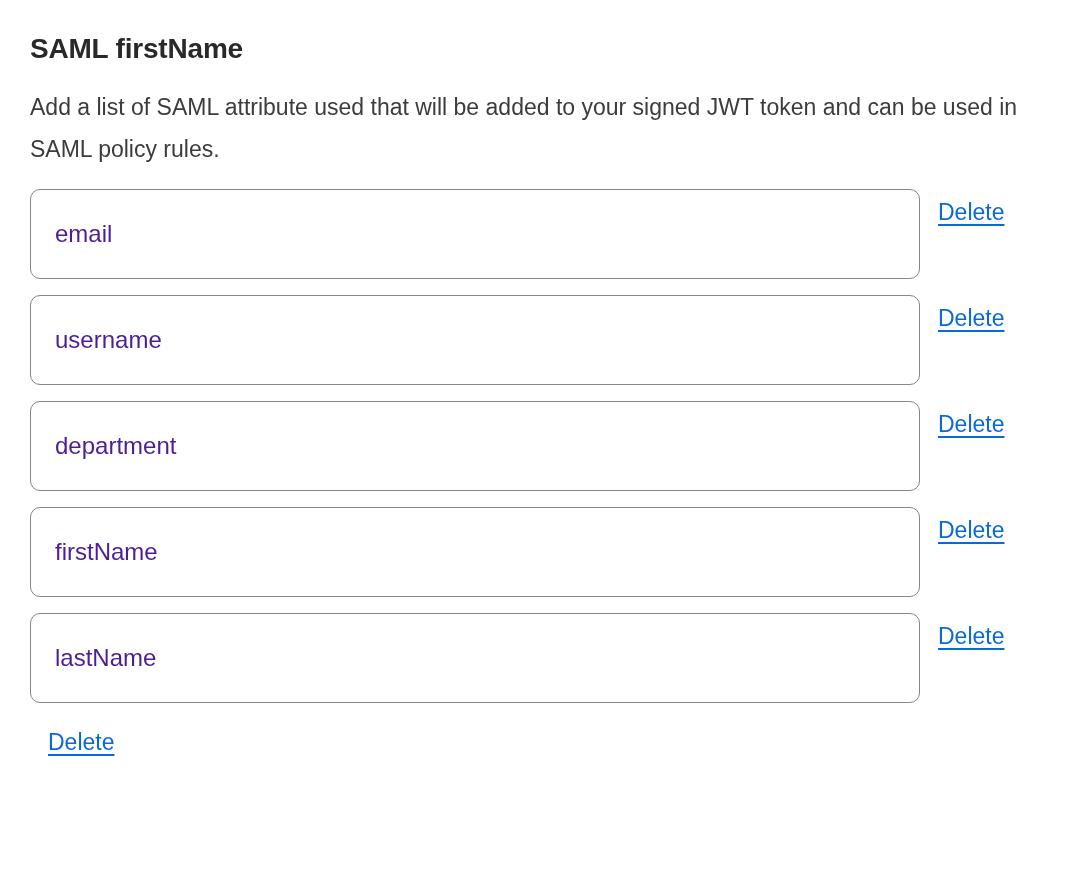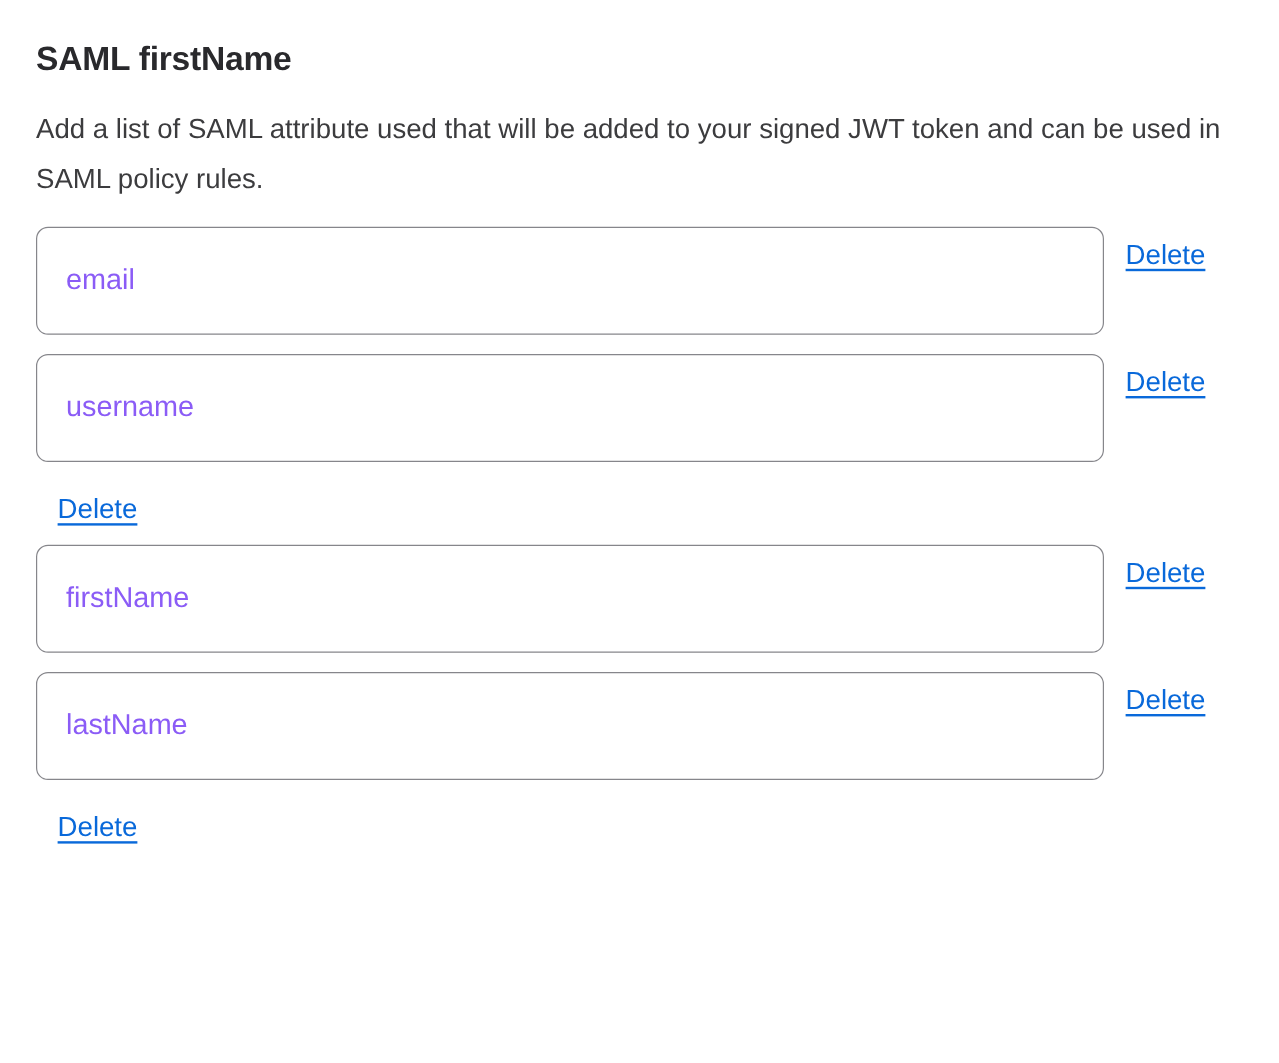--- a/index.html
+++ b/index.html
@@ -38,21 +38,21 @@
   .attr-input {
     width: 890px;
     height: 90px;
     flex: 0 0 auto;
     border: 1.5px solid #86868b;
     border-radius: 10px;
     background: #ffffff;
     padding: 0 24px;
     font-family: "Liberation Sans", sans-serif;
     font-size: 24px;
-    color: #8b5cf6;
+    color: #4c1d95;
     outline: none;
   }
   .delete-link {
     display: inline-block;
     margin: 10px 0 0 18px;
     font-size: 23px;
     color: #0969da;
     text-decoration: underline;
     text-decoration-thickness: 2px;
     text-underline-offset: 4px;
@@ -85,20 +85,21 @@
       <input class="attr-input" type="text" value="email" style="">
       <a class="delete-link" href="#">Delete</a>
     </div>
 
     <div class="attr-row">
       <input class="attr-input" type="text" value="username" style="">
       <a class="delete-link" href="#">Delete</a>
     </div>
 
     <div class="attr-row">
+      <input class="attr-input" type="text" value="department" style="">
       <a class="delete-link" href="#">Delete</a>
     </div>
 
     <div class="attr-row">
       <input class="attr-input" type="text" value="firstName" style="">
       <a class="delete-link" href="#">Delete</a>
     </div>
 
     <div class="attr-row">
       <input class="attr-input" type="text" value="lastName" style="">

